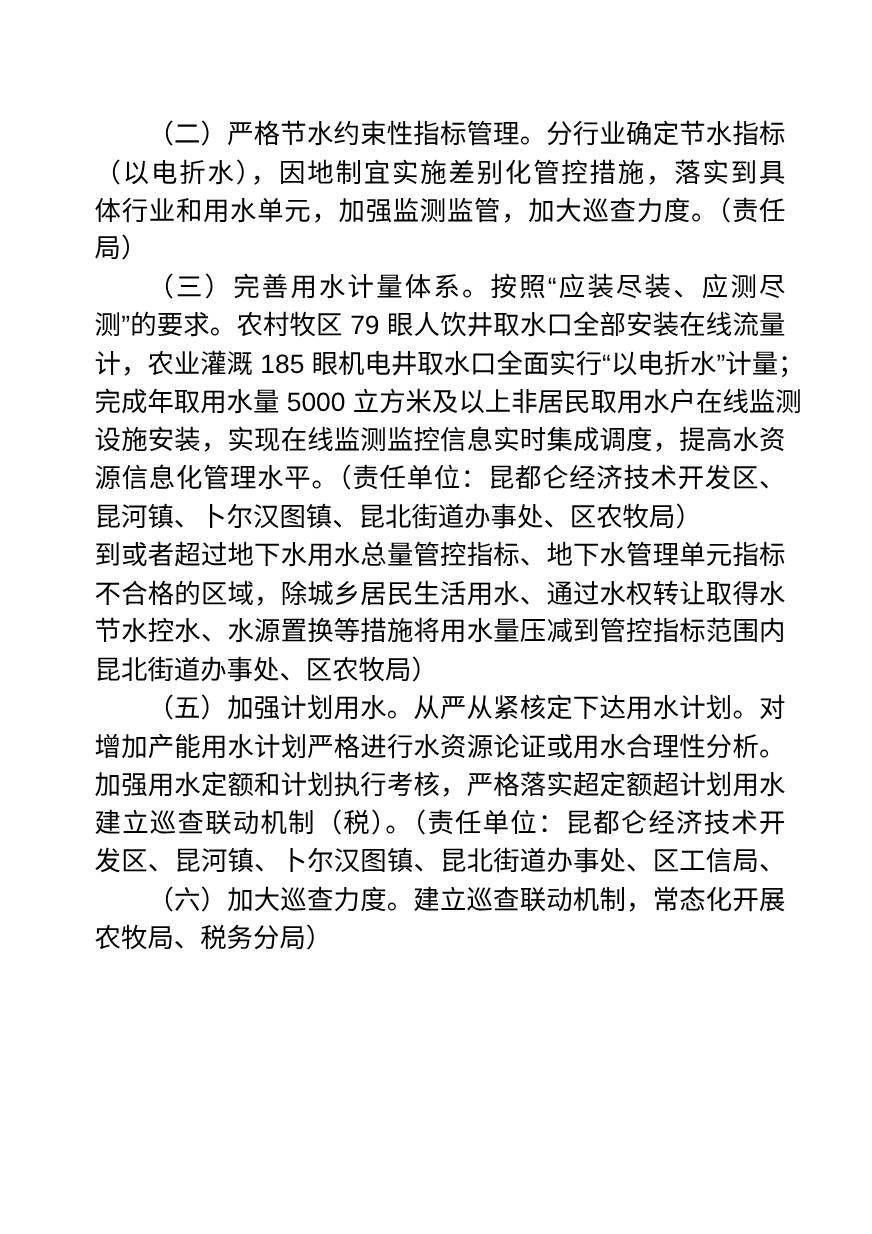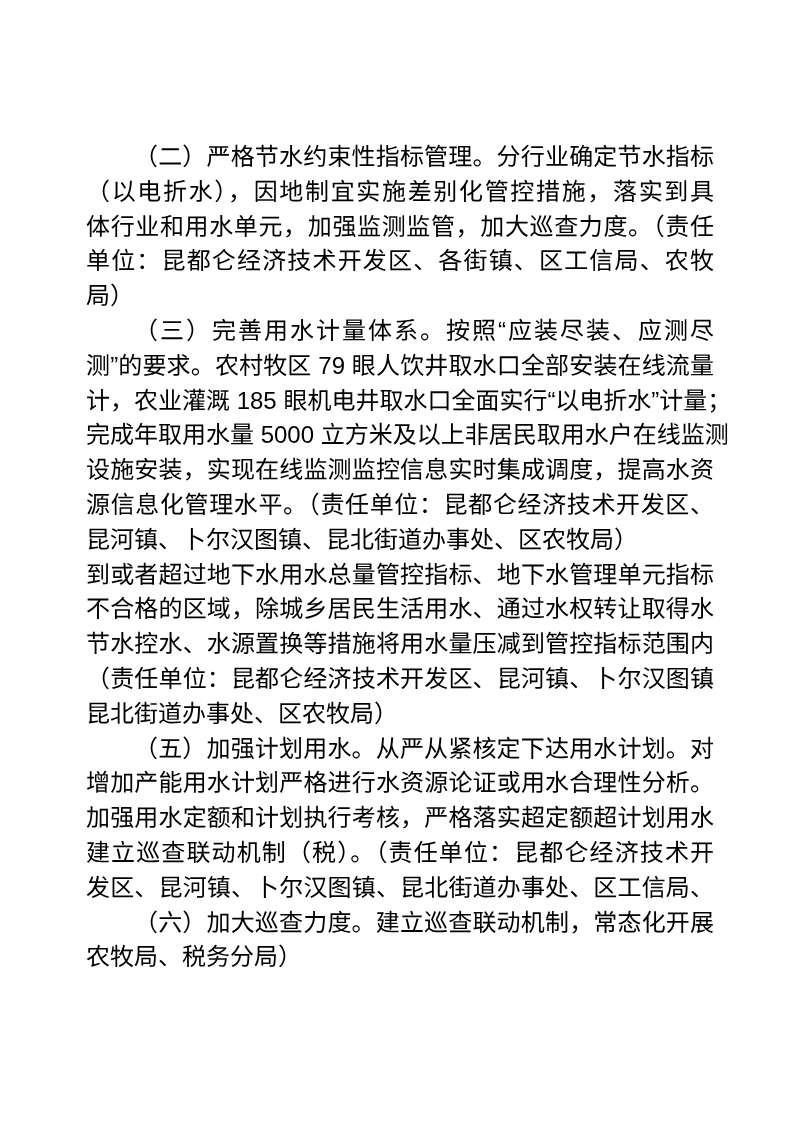--- a/index.html
+++ b/index.html
@@ -14,21 +14,20 @@
     background: #ffffff;
     overflow: hidden;
     font-family: "Liberation Sans", sans-serif;
     color: #000000;
   }
   .textblock {
     position: absolute;
     left: 86px;
     top: 106px;
     width: 628px;
-    margin-top: 34px;
   }
   .line {
     font-size: 24px;
     line-height: 34.8px;
     height: 34.8px;
     white-space: nowrap;
     text-align: justify;
     text-align-last: justify;
     text-justify: inter-character;
     letter-spacing: 0;
@@ -44,35 +43,33 @@
 </style>
 </head>
 <body>
 
 <div class="page">
   <div class="textblock">
 
     <div class="line indent">（二）严格节水约束性指标管理。分行业确定节水指标</div>
     <div class="line">（以电折水），因地制宜实施差别化管控措施，落实到具</div>
     <div class="line">体行业和用水单元，加强监测监管，加大巡查力度。（责任</div>
-    <div class="line">单位：昆都仑经济技术开发区、各街镇、区工信局、农牧</div>
     <div class="line short">局）</div>
 
     <div class="line indent">（三）完善用水计量体系。按照“应装尽装、应测尽</div>
     <div class="line">测”的要求。农村牧区 79 眼人饮井取水口全部安装在线流量</div>
     <div class="line">计，农业灌溉 185 眼机电井取水口全面实行“以电折水”计量；</div>
     <div class="line">完成年取用水量 5000 立方米及以上非居民取用水户在线监测</div>
     <div class="line">设施安装，实现在线监测监控信息实时集成调度，提高水资</div>
     <div class="line">源信息化管理水平。（责任单位：昆都仑经济技术开发区、</div>
     <div class="line short">昆河镇、卜尔汉图镇、昆北街道办事处、区农牧局）</div>
 
     <div class="line">到或者超过地下水用水总量管控指标、地下水管理单元指标</div>
     <div class="line">不合格的区域，除城乡居民生活用水、通过水权转让取得水</div>
     <div class="line">节水控水、水源置换等措施将用水量压减到管控指标范围内</div>
-    <div class="line">（责任单位：昆都仑经济技术开发区、昆河镇、卜尔汉图镇</div>
     <div class="line short">昆北街道办事处、区农牧局）</div>
 
     <div class="line indent">（五）加强计划用水。从严从紧核定下达用水计划。对</div>
     <div class="line">增加产能用水计划严格进行水资源论证或用水合理性分析。</div>
     <div class="line">加强用水定额和计划执行考核，严格落实超定额超计划用水</div>
     <div class="line">建立巡查联动机制（税）。（责任单位：昆都仑经济技术开</div>
     <div class="line">发区、昆河镇、卜尔汉图镇、昆北街道办事处、区工信局、</div>
     <div class="line indent">（六）加大巡查力度。建立巡查联动机制，常态化开展</div>
 
     <div class="line short">农牧局、税务分局）</div>

